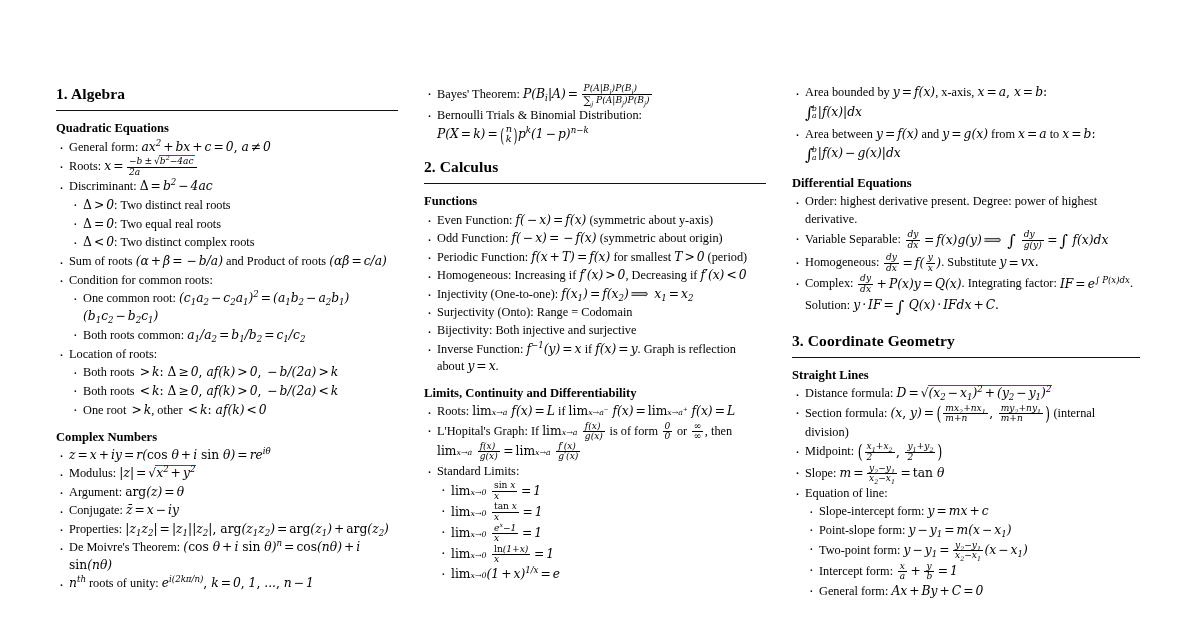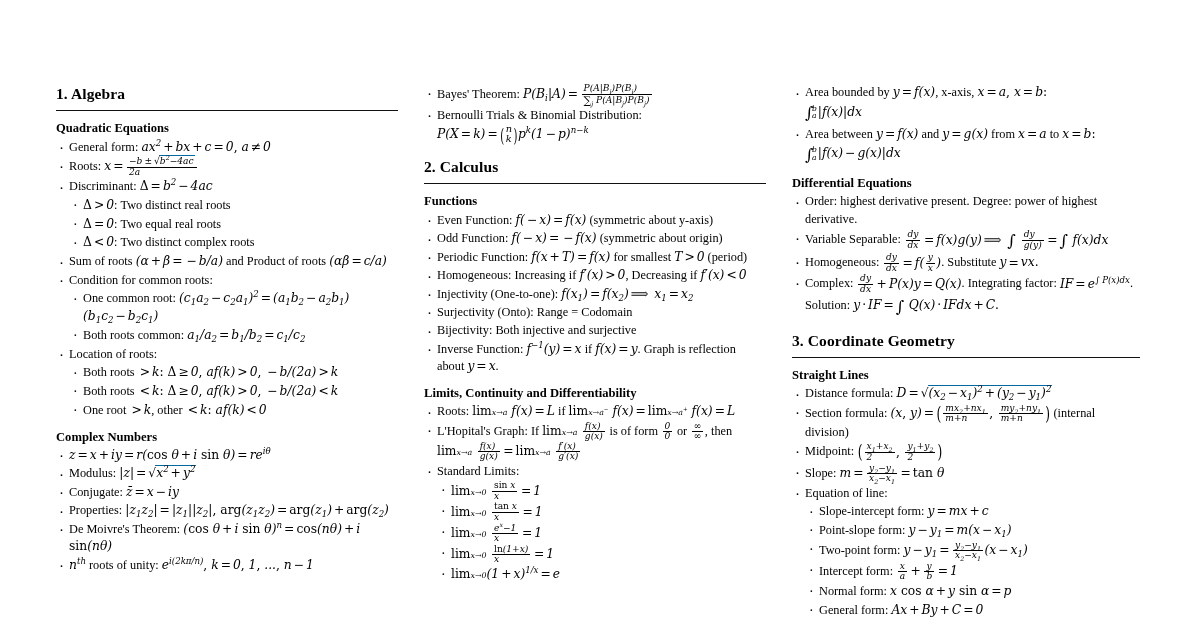--- a/index.html
+++ b/index.html
@@ -259,20 +259,24 @@
       </ul>
 
       <h2 class="sub">Complex Numbers</h2>
       <ul class="lvl1">
         <li>
           <span class="m">z<span class="op">=</span>x<span class="op">+</span>iy<span class="op">=</span>r(<span class="up">cos</span> θ<span class="op">+</span>i <span class="up">sin</span> θ)<span class="op">=</span>re<sup class="it">iθ</sup></span>
         </li>
         <li>
           <span>Modulus:</span>
           <span class="m"><span class="abs">|</span>z<span class="abs">|</span><span class="op">=</span><span class="sqrt"><span class="rad">√</span><span class="bar">x<sup class="it">2</sup><span class="op">+</span>y<sup class="it">2</sup></span></span></span>
+        </li>
+        <li>
+          <span>Argument:</span>
+          <span class="m"><span class="up">arg</span>(z)<span class="op">=</span>θ</span>
         </li>
         <li>
           <span>Conjugate:</span>
           <span class="m">z̄<span class="op">=</span>x<span class="op">−</span>iy</span>
         </li>
         <li>
           <span>Properties:</span>
           <span class="m wrapok"><span class="abs">|</span>z<sub class="it">1</sub>z<sub class="it">2</sub><span class="abs">|</span><span class="op">=</span><span class="abs">|</span>z<sub class="it">1</sub><span class="abs">||</span>z<sub class="it">2</sub><span class="abs">|</span><span class="opn">,</span> <span class="up">arg</span>(z<sub class="it">1</sub>z<sub class="it">2</sub>)<span class="op">=</span><span class="up">arg</span>(z<sub class="it">1</sub>)<span class="op">+</span><span class="up">arg</span>(z<sub class="it">2</sub>)</span>
         </li>
         <li>
@@ -457,24 +461,20 @@
             </li>
             <li>
               <span>Two-point form:</span>
               <span class="m">y<span class="op">−</span>y<sub class="it">1</sub><span class="op">=</span><span class="frac"><span class="n">y<sub class="it">2</sub>−y<sub class="it">1</sub></span><span class="d">x<sub class="it">2</sub>−x<sub class="it">1</sub></span></span>(x<span class="op">−</span>x<sub class="it">1</sub>)</span>
             </li>
             <li>
               <span>Intercept form:</span>
               <span class="m"><span class="frac"><span class="n">x</span><span class="d">a</span></span><span class="op">+</span><span class="frac"><span class="n">y</span><span class="d">b</span></span><span class="op">=</span>1</span>
             </li>
             <li>
-              <span>Normal form:</span>
-              <span class="m">x <span class="up">cos</span> α<span class="op">+</span>y <span class="up">sin</span> α<span class="op">=</span>p</span>
-            </li>
-            <li>
               <span>General form:</span>
               <span class="m">Ax<span class="op">+</span>By<span class="op">+</span>C<span class="op">=</span>0</span>
             </li>
           </ul>
         </li>
 
       </ul>
     </div>
 
   </div>

